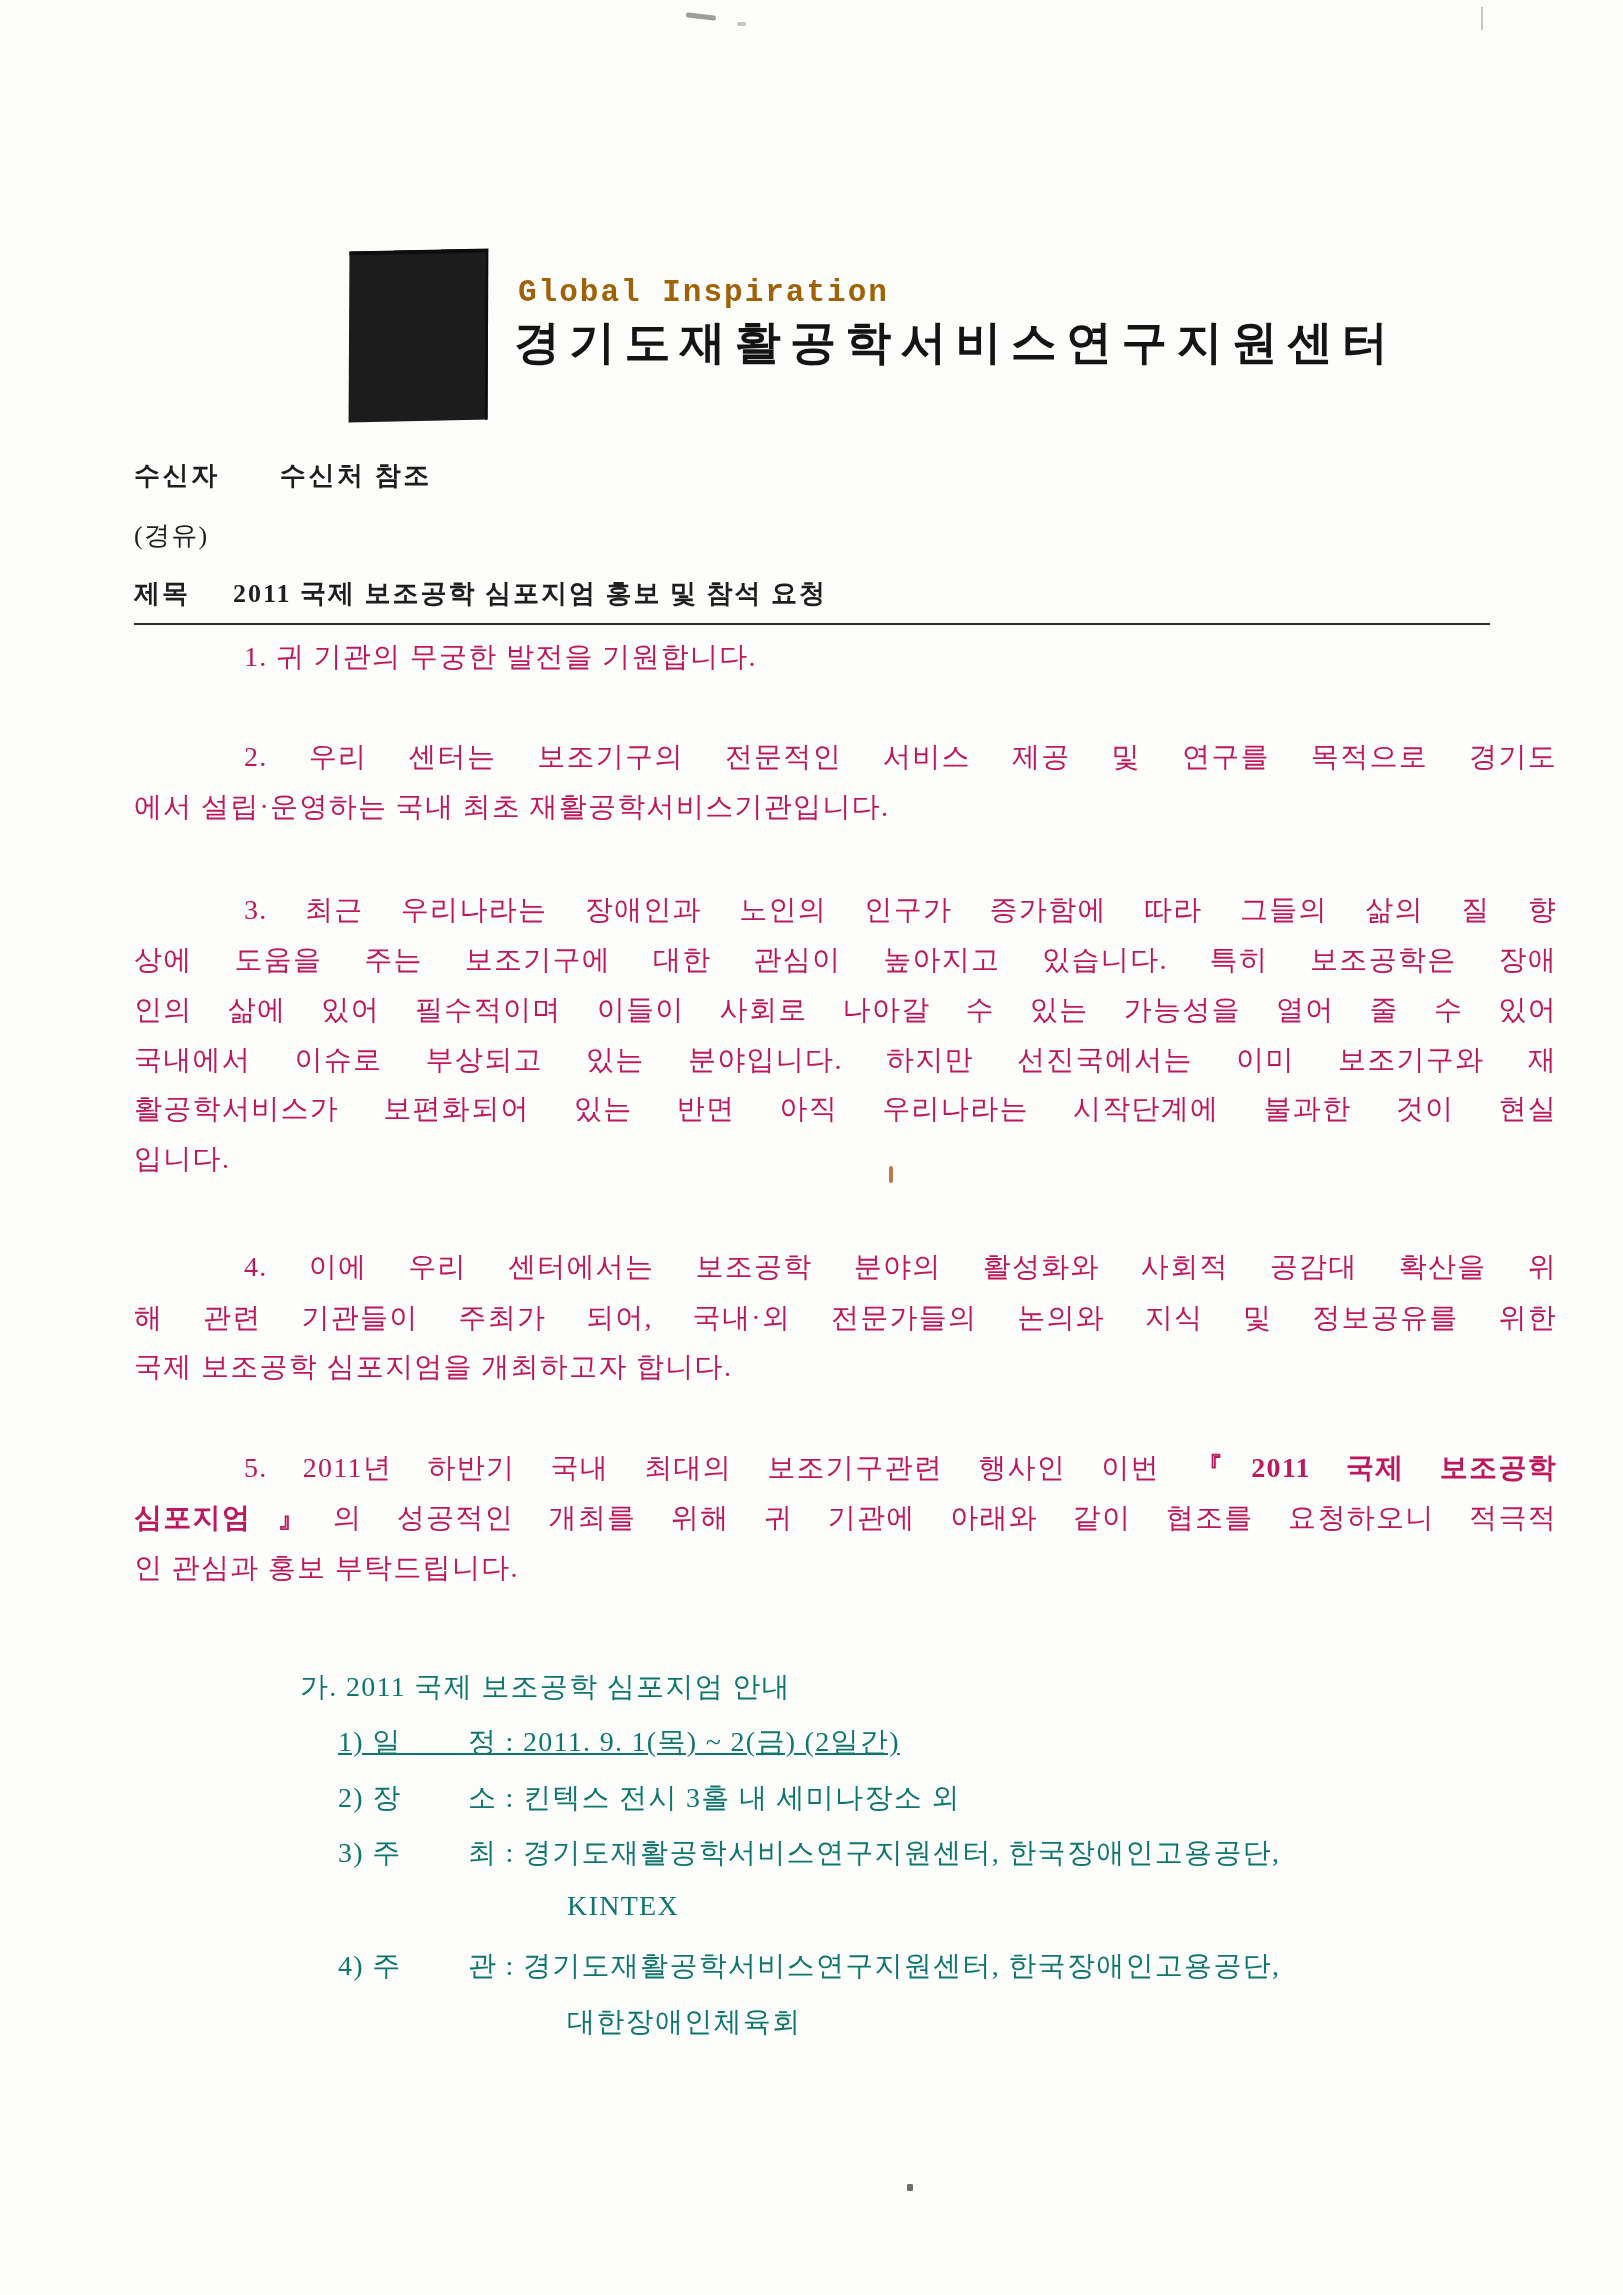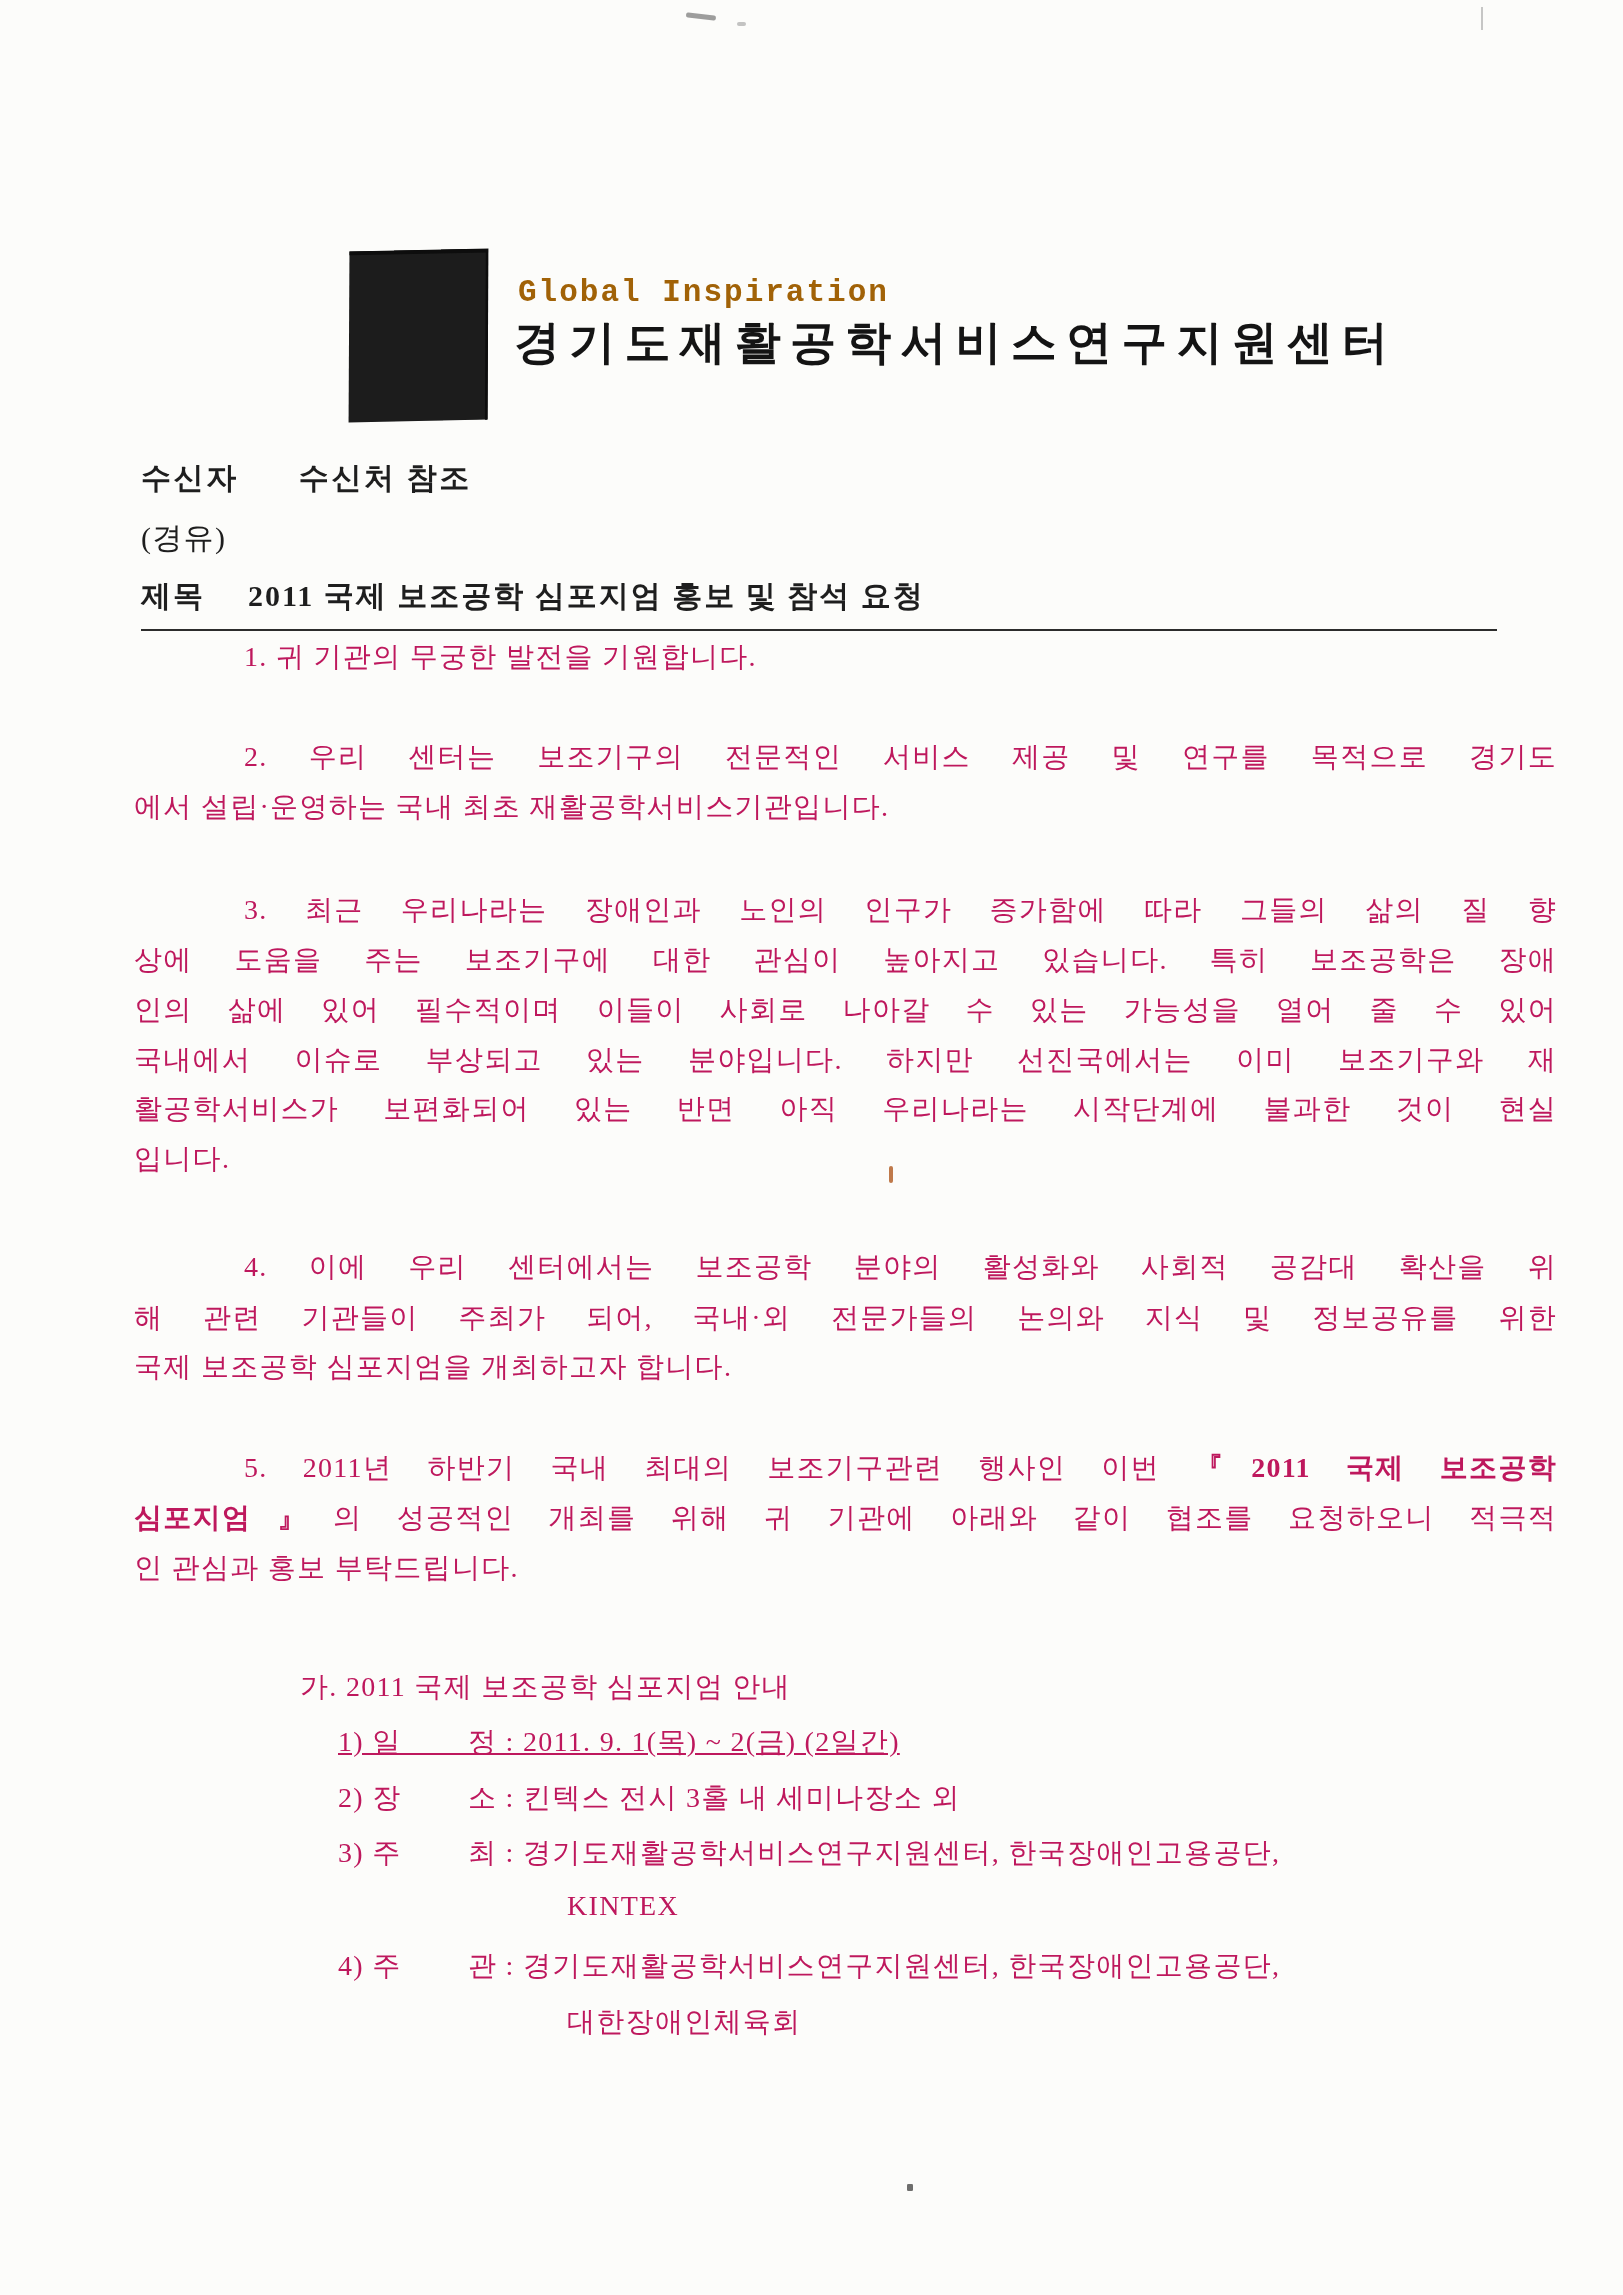--- a/index.html
+++ b/index.html
@@ -39,42 +39,42 @@
   .tagline{
     position:absolute;left:518px;top:275px;
     font-size:31px;letter-spacing:2px;color:#a16207;font-weight:600;font-family:Liberation Mono, monospace;
   }
   .orgname{
     position:absolute;left:514px;top:312px;
     font-size:46px;font-weight:700;letter-spacing:9.2px;color:#141414;
     white-space:nowrap;
   }
   
-  .meta-line{position:absolute;left:141px;font-size:30px;white-space:nowrap;}
+  .meta-line{position:absolute;left:134px;font-size:26px;white-space:nowrap;}
   .recipient{top:458px;font-weight:700;letter-spacing:2.6px;}
   .recipient .val{margin-left:60px;}
   .via{top:518px;letter-spacing:1.3px;font-weight:400;}
   .subject{
     top:576px;width:1356px;font-weight:700;letter-spacing:2px;
     border-bottom:2.6px solid #2c2c2c;padding-bottom:11.8px;
   }
   .subject .val{margin-left:43px;}
   
   .bline{
     position:absolute;left:134px;width:1423px;
     font-size:28px;letter-spacing:1.3px;line-height:38px;
     white-space:normal;color:#be185d;
     box-sizing:border-box;
   }
   .just{text-align:justify;text-align-last:justify;}
   .indent{padding-left:110px;}
   .b{font-weight:700;margin-top:12px;}
   
   .nline{
-    position:absolute;font-size:28px;letter-spacing:1.3px;color:#be185d;
+    position:absolute;font-size:28px;letter-spacing:1.3px;color:#0f766e;
     white-space:pre;
   }
   
   .artifact{position:absolute;}
   .a1{left:686px;top:14.4px;width:30px;height:4.6px;background:#6a6a6a;transform:rotate(7deg);opacity:.65;border-radius:2px;}
   .a2{left:737px;top:22px;width:9.2px;height:3.9px;background:#8a8a8a;opacity:.5;border-radius:2px;}
   .a3{left:1481px;top:6.5px;width:2px;height:23.6px;background:#8f8f8f;opacity:.5;}
   .a4{left:907px;top:2184px;width:5.9px;height:7.2px;background:#4a4a4a;opacity:.8;border-radius:1.3px;}
   .a5{left:889px;top:1166px;width:3.9px;height:17px;background:#b4622a;opacity:.85;border-radius:2px;}
 </style>

